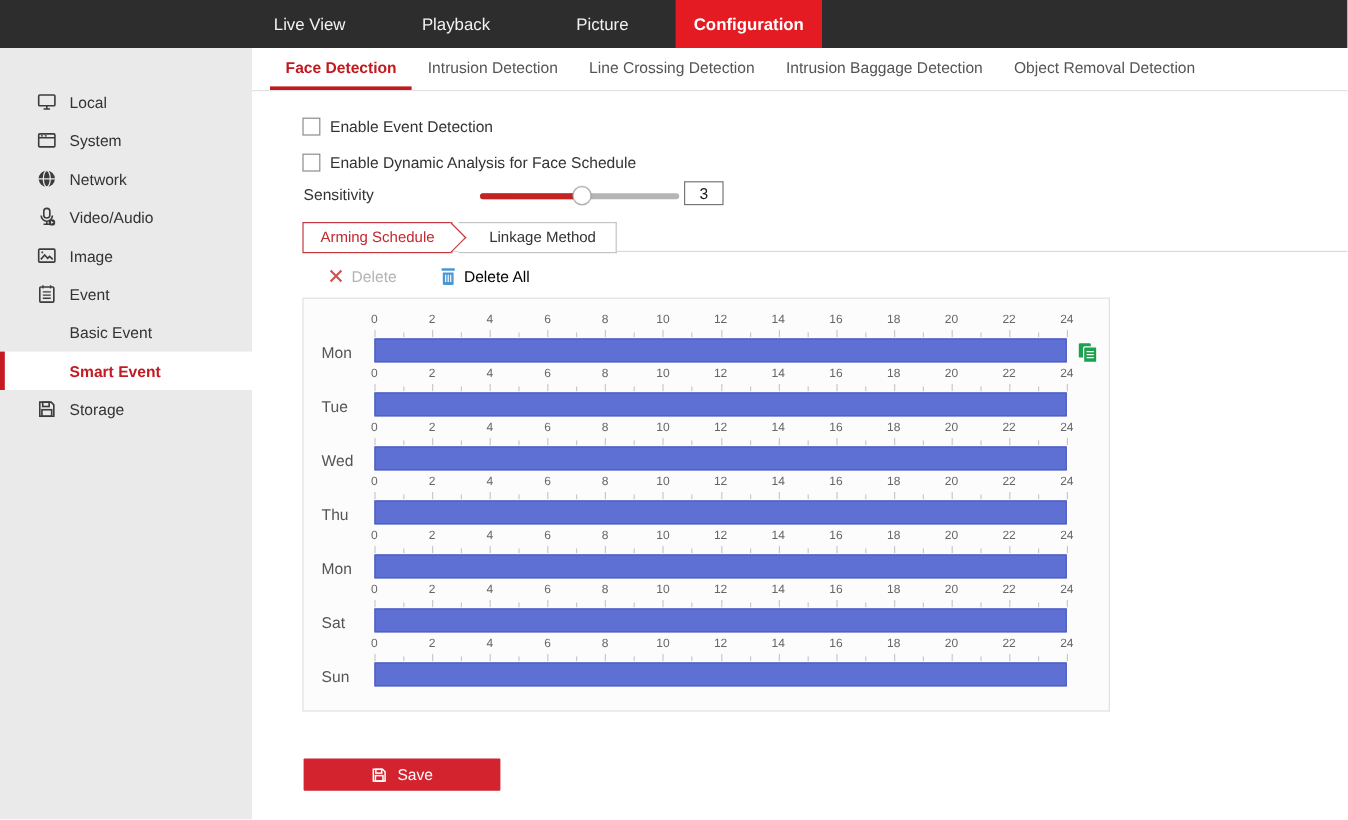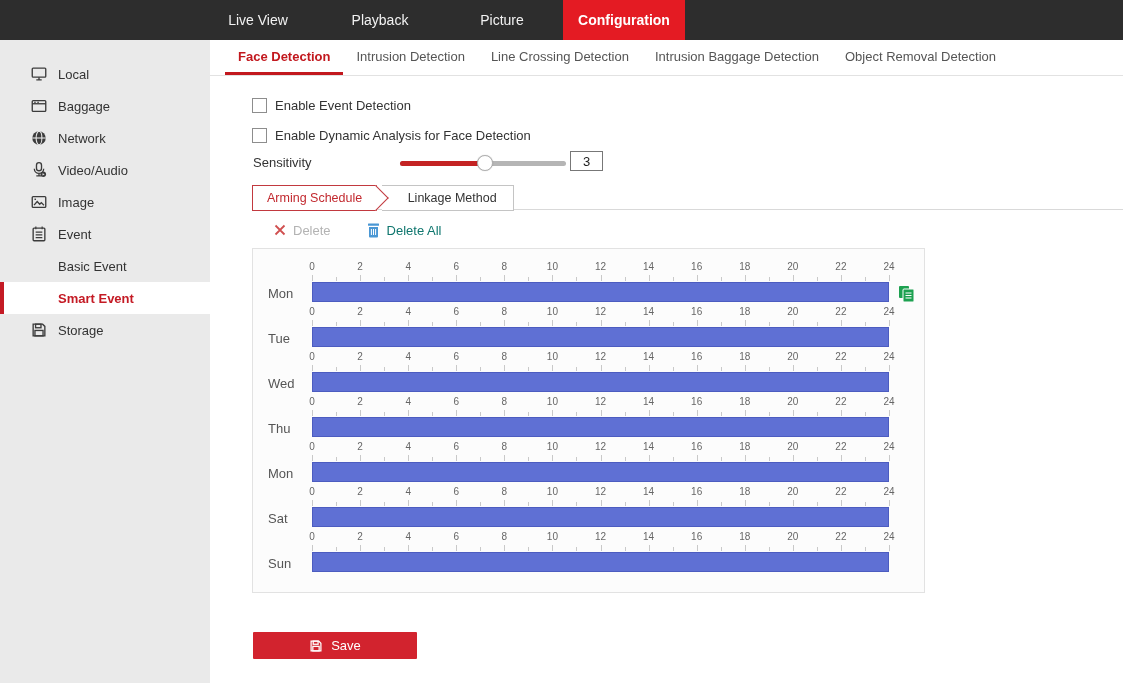--- a/index.html
+++ b/index.html
@@ -9,21 +9,21 @@
     -webkit-font-smoothing:antialiased;
   }
   
   .topbar{position:absolute;left:0;top:0;width:1123px;height:40px;background:#2d2d2d;}
   .topnav{display:flex;margin-left:197px;height:40px;}
   .nav-item{width:122px;height:40px;line-height:40px;text-align:center;
     color:#f2f2f2;font-size:14px;cursor:pointer;}
   .nav-item.active{background:#e41b23;color:#fff;font-weight:bold;}
   
   .sidebar{position:absolute;left:0;top:40px;width:210px;height:643px;background:#eaeaea;}
-  .side-list{padding-top:18px;}
+  .side-list{padding-top:18px;margin-top:11px;}
   .side-item{height:32px;display:flex;align-items:center;cursor:pointer;font-size:13px;color:#333;}
   .side-item .ic{width:18px;height:18px;margin-left:30px;margin-right:10px;flex:0 0 18px;display:flex;align-items:center;justify-content:center;}
   .side-item.sub{padding-left:58px;}
   .side-item.active{background:#ffffff;border-left:4px solid #c41a24;padding-left:54px;
     color:#c41a24;font-weight:bold;}
   
   .content{position:absolute;left:210px;top:40px;width:913px;height:643px;background:#fff;}
   
   .tabs{height:36px;border-bottom:1px solid #e2e2e2;display:flex;padding-left:15px;box-sizing:border-box;}
   .tab{padding:0 13px;line-height:33px;font-size:13px;color:#555;cursor:pointer;border-bottom:3px solid transparent;}
@@ -51,21 +51,21 @@
   .subtab.arming{border:1px solid #c2393f;color:#c2292f;padding:0 14px 0 14px;z-index:3;}
   .subtab.arming::after{content:'';position:absolute;width:17px;height:17px;right:-9px;top:2.5px;
     transform:rotate(45deg);border-top:1px solid #c2393f;border-right:1px solid #c2393f;background:#fff;}
   .subtab.linkage{border:1px solid #c4c4c4;border-left:none;color:#333;padding:0 16px 0 26px;z-index:1;}
   
   .toolbar{position:absolute;left:64px;top:180px;height:20px;display:flex;align-items:center;font-size:13px;}
   .tool{display:flex;align-items:center;cursor:pointer;}
   .tool .tlabel{margin-left:7px;}
   .tool.disabled{cursor:default;}
   .tool.disabled .tlabel{color:#b3b3b3;}
-  .tool.delete-all{margin-left:36px;color:#0f766e;text-align:center;}
+  .tool.delete-all{margin-left:36px;color:#000000;text-align:center;}
   
   .panel{position:absolute;left:42px;top:208px;width:673px;height:345px;background:#fcfcfc;
     border:1px solid #e2e2e2;box-sizing:border-box;padding:12px 0 0 15px;}
   .srow{position:relative;height:45px;}
   .dlab{position:absolute;left:0;bottom:2px;height:20px;line-height:20px;font-size:13px;color:#555;}
   .tl{margin-left:44px;width:577px;}
   .hlabels{position:relative;height:14px;font-size:10px;color:#666;}
   .hlabels span{position:absolute;transform:translateX(-50%);top:0;}
   .ruler{position:relative;height:6px;}
   .ruler i{position:absolute;width:1px;background:#c9c9c9;}
@@ -103,21 +103,21 @@
       <span>Local</span>
     </div>
     <div class="side-item">
       <span class="ic">
         <svg width="18" height="18" viewBox="0 0 20 20" fill="none" stroke="#3c3c3c" stroke-width="1.5">
           <rect x="2.5" y="4" width="15" height="12" rx="1"></rect>
             <path d="M2.5 7.5h15"></path>
             <path d="M4.5 5.8h2M8 5.8h2" stroke-width="1.2"></path>
         </svg>
       </span>
-      <span>Baggage</span>
+      <span>System</span>
     </div>
     <div class="side-item">
       <span class="ic">
         <svg width="18" height="18" viewBox="0 0 20 20">
           <circle cx="10" cy="10" r="7.5" fill="#3c3c3c"></circle>
           <ellipse cx="10" cy="10" rx="3.2" ry="7.5" fill="none" stroke="#eaeaea" stroke-width="1.2"></ellipse>
           <path d="M2.5 10h15" stroke="#eaeaea" stroke-width="1.2"></path>
         </svg>
       </span>
       <span>Network</span>
@@ -181,21 +181,21 @@
     <div class="tab">Intrusion Baggage Detection</div>
     <div class="tab">Object Removal Detection</div>
   </div>
 
   <div class="cb-row r1">
     <span class="cb"></span>
     <span class="cb-label">Enable Event Detection</span>
   </div>
   <div class="cb-row r2">
     <span class="cb"></span>
-    <span class="cb-label">Enable Dynamic Analysis for Face Detection</span>
+    <span class="cb-label">Enable Dynamic Analysis for Face Schedule</span>
   </div>
 
   <div class="sens-row">
     <span class="sens-label">Sensitivity</span>
     <div class="slider">
       <div class="track"></div>
       <div class="fill" style="width: 51%;"></div>
       <div class="thumb" style="left: 51%;"></div>
     </div>
     <input class="sens-value" value="3" style="">

